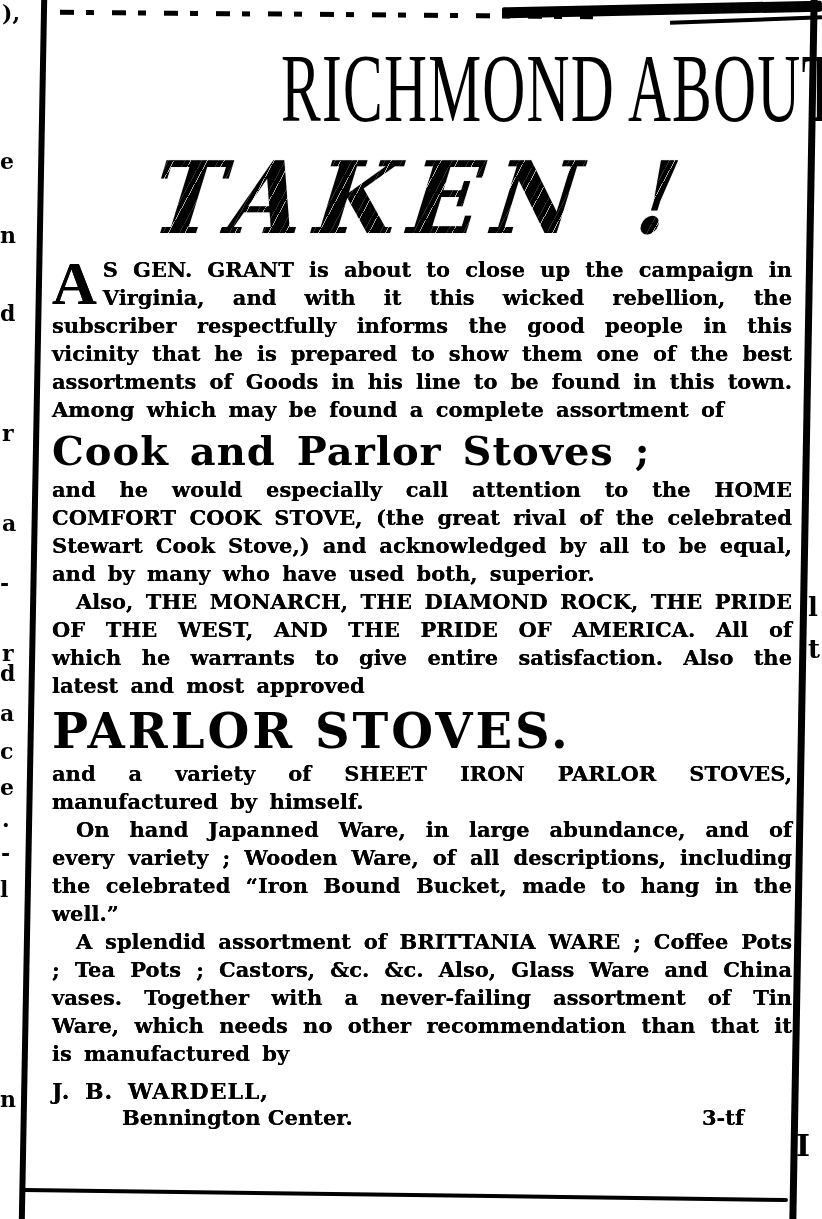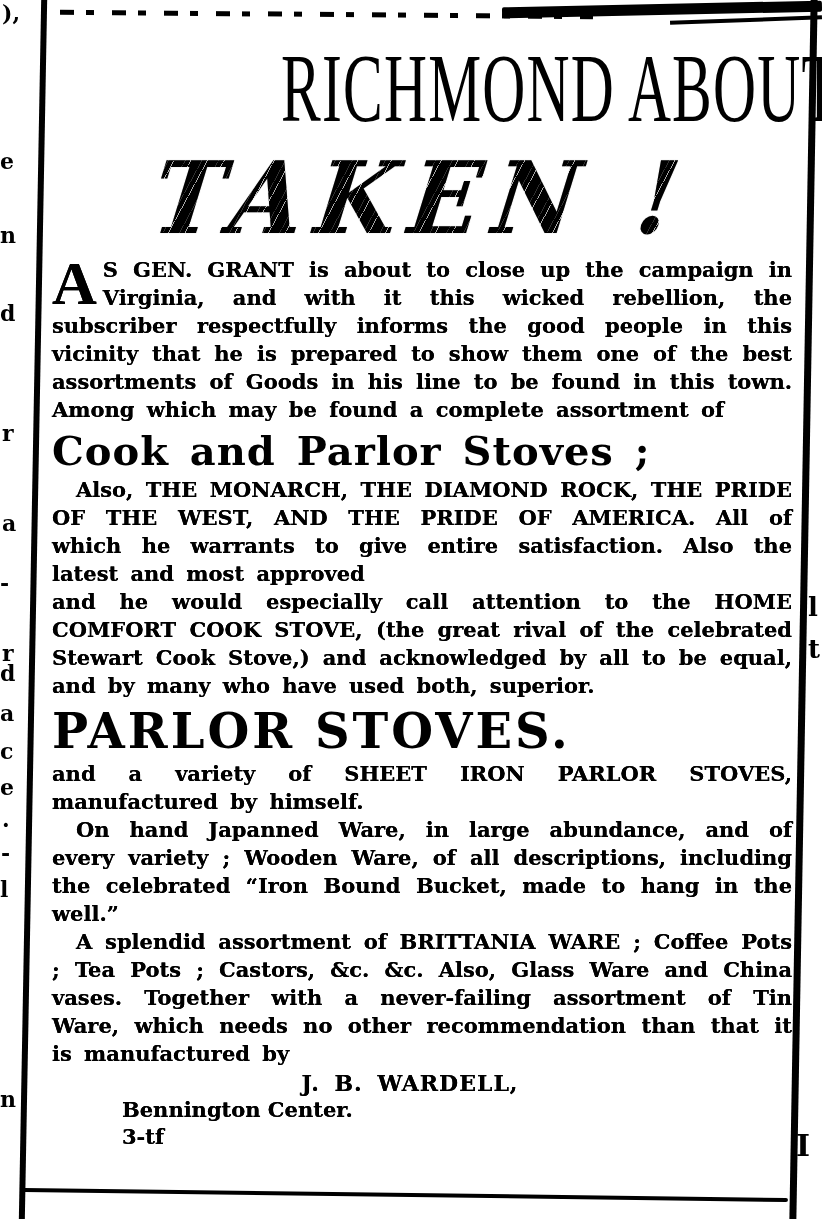--- a/index.html
+++ b/index.html
@@ -74,30 +74,30 @@
     float:left;font-size:62px;line-height:50px;font-weight:700;
     padding:2px 6px 0 0;font-family:"Liberation Serif",serif;
   }
   h2.sub-head{
     margin:4px 0 2px 0;font-weight:700;
     font-family:"DejaVu Serif",serif;
   }
   h2.cook{font-size:40px;line-height:46px;letter-spacing:1px;word-spacing:6px;}
   h2.parlor{font-size:48px;line-height:50px;letter-spacing:3px;margin-top:6px;margin-bottom:4px;}
   .signature{
-    margin:2px 24px 0 0;text-align:center;font-size:22px;font-weight:700;line-height:26px;
+    margin:10px 24px 0 0;text-align:left;font-size:22px;font-weight:700;line-height:26px;
     text-shadow:0 0 0.5px #000;letter-spacing:1px;word-spacing:6px;
   }
   p.closing{
     margin:0;font-size:21px;font-weight:700;line-height:27px;
     text-align:justify;text-align-last:justify;word-spacing:5px;text-shadow:0 0 0.5px #000;
   }
   .place-row{
     margin:0 48px 0 70px;font-size:21px;font-weight:700;line-height:27px;
-    display:flex;justify-content:space-between;text-shadow:0 0 0.5px #000;flex-direction:column;
+    display:flex;justify-content:space-between;text-shadow:0 0 0.5px #000;
   }
 </style>
 </head>
 <body>
 
 <div class="page">
 
   <div class="top-border">
     <div class="dash-row"></div>
     <div class="solid-seg"></div>
@@ -135,23 +135,23 @@
     </div>
 
     <div class="taken">
       <span class="slanted">TAKEN !</span>
     </div>
 
     <p class="body"><span class="dropcap">A</span><span>S GEN. GRANT is about to close up the campaign in Virginia, and with it this wicked rebellion, the subscriber respectfully informs the good people in this vicinity that he is prepared to show them one of the best assortments of Goods in his line to be found in this town.  Among which may be found a complete assortment of</span></p>
 
     <h2 class="sub-head cook">Cook and Parlor Stoves ;</h2>
 
+    <p class="body">and he would especially call attention to the HOME COMFORT COOK STOVE, (the great rival of the celebrated Stewart Cook Stove,) and acknowledged by all to be equal, and by many who have used both, superior.</p>
+
     <p class="body indent">Also, THE MONARCH, THE DIAMOND ROCK, THE PRIDE OF THE WEST, AND THE PRIDE OF AMERICA.  All of which he warrants to give entire satisfaction.  Also the latest and most approved</p>
-
-    <p class="body">and he would especially call attention to the HOME COMFORT COOK STOVE, (the great rival of the celebrated Stewart Cook Stove,) and acknowledged by all to be equal, and by many who have used both, superior.</p>
 
     <h2 class="sub-head parlor">PARLOR STOVES.</h2>
 
     <p class="body">and a variety of SHEET IRON PARLOR STOVES, manufactured by himself.</p>
 
     <p class="body indent">On hand Japanned Ware, in large abundance, and of every variety ; Wooden Ware, of all descriptions, including the celebrated “Iron Bound Bucket, made to hang in the well.”</p>
 
     <p class="body indent">A splendid assortment of BRITTANIA WARE ; Coffee Pots ; Tea Pots ; Castors, &amp;c. &amp;c.  Also, Glass Ware and China vases.  Together with a never-failing assortment of Tin Ware, which needs no other recommendation than that it is manufactured by</p>
 
     <div class="signature">J. B. WARDELL,</div>

